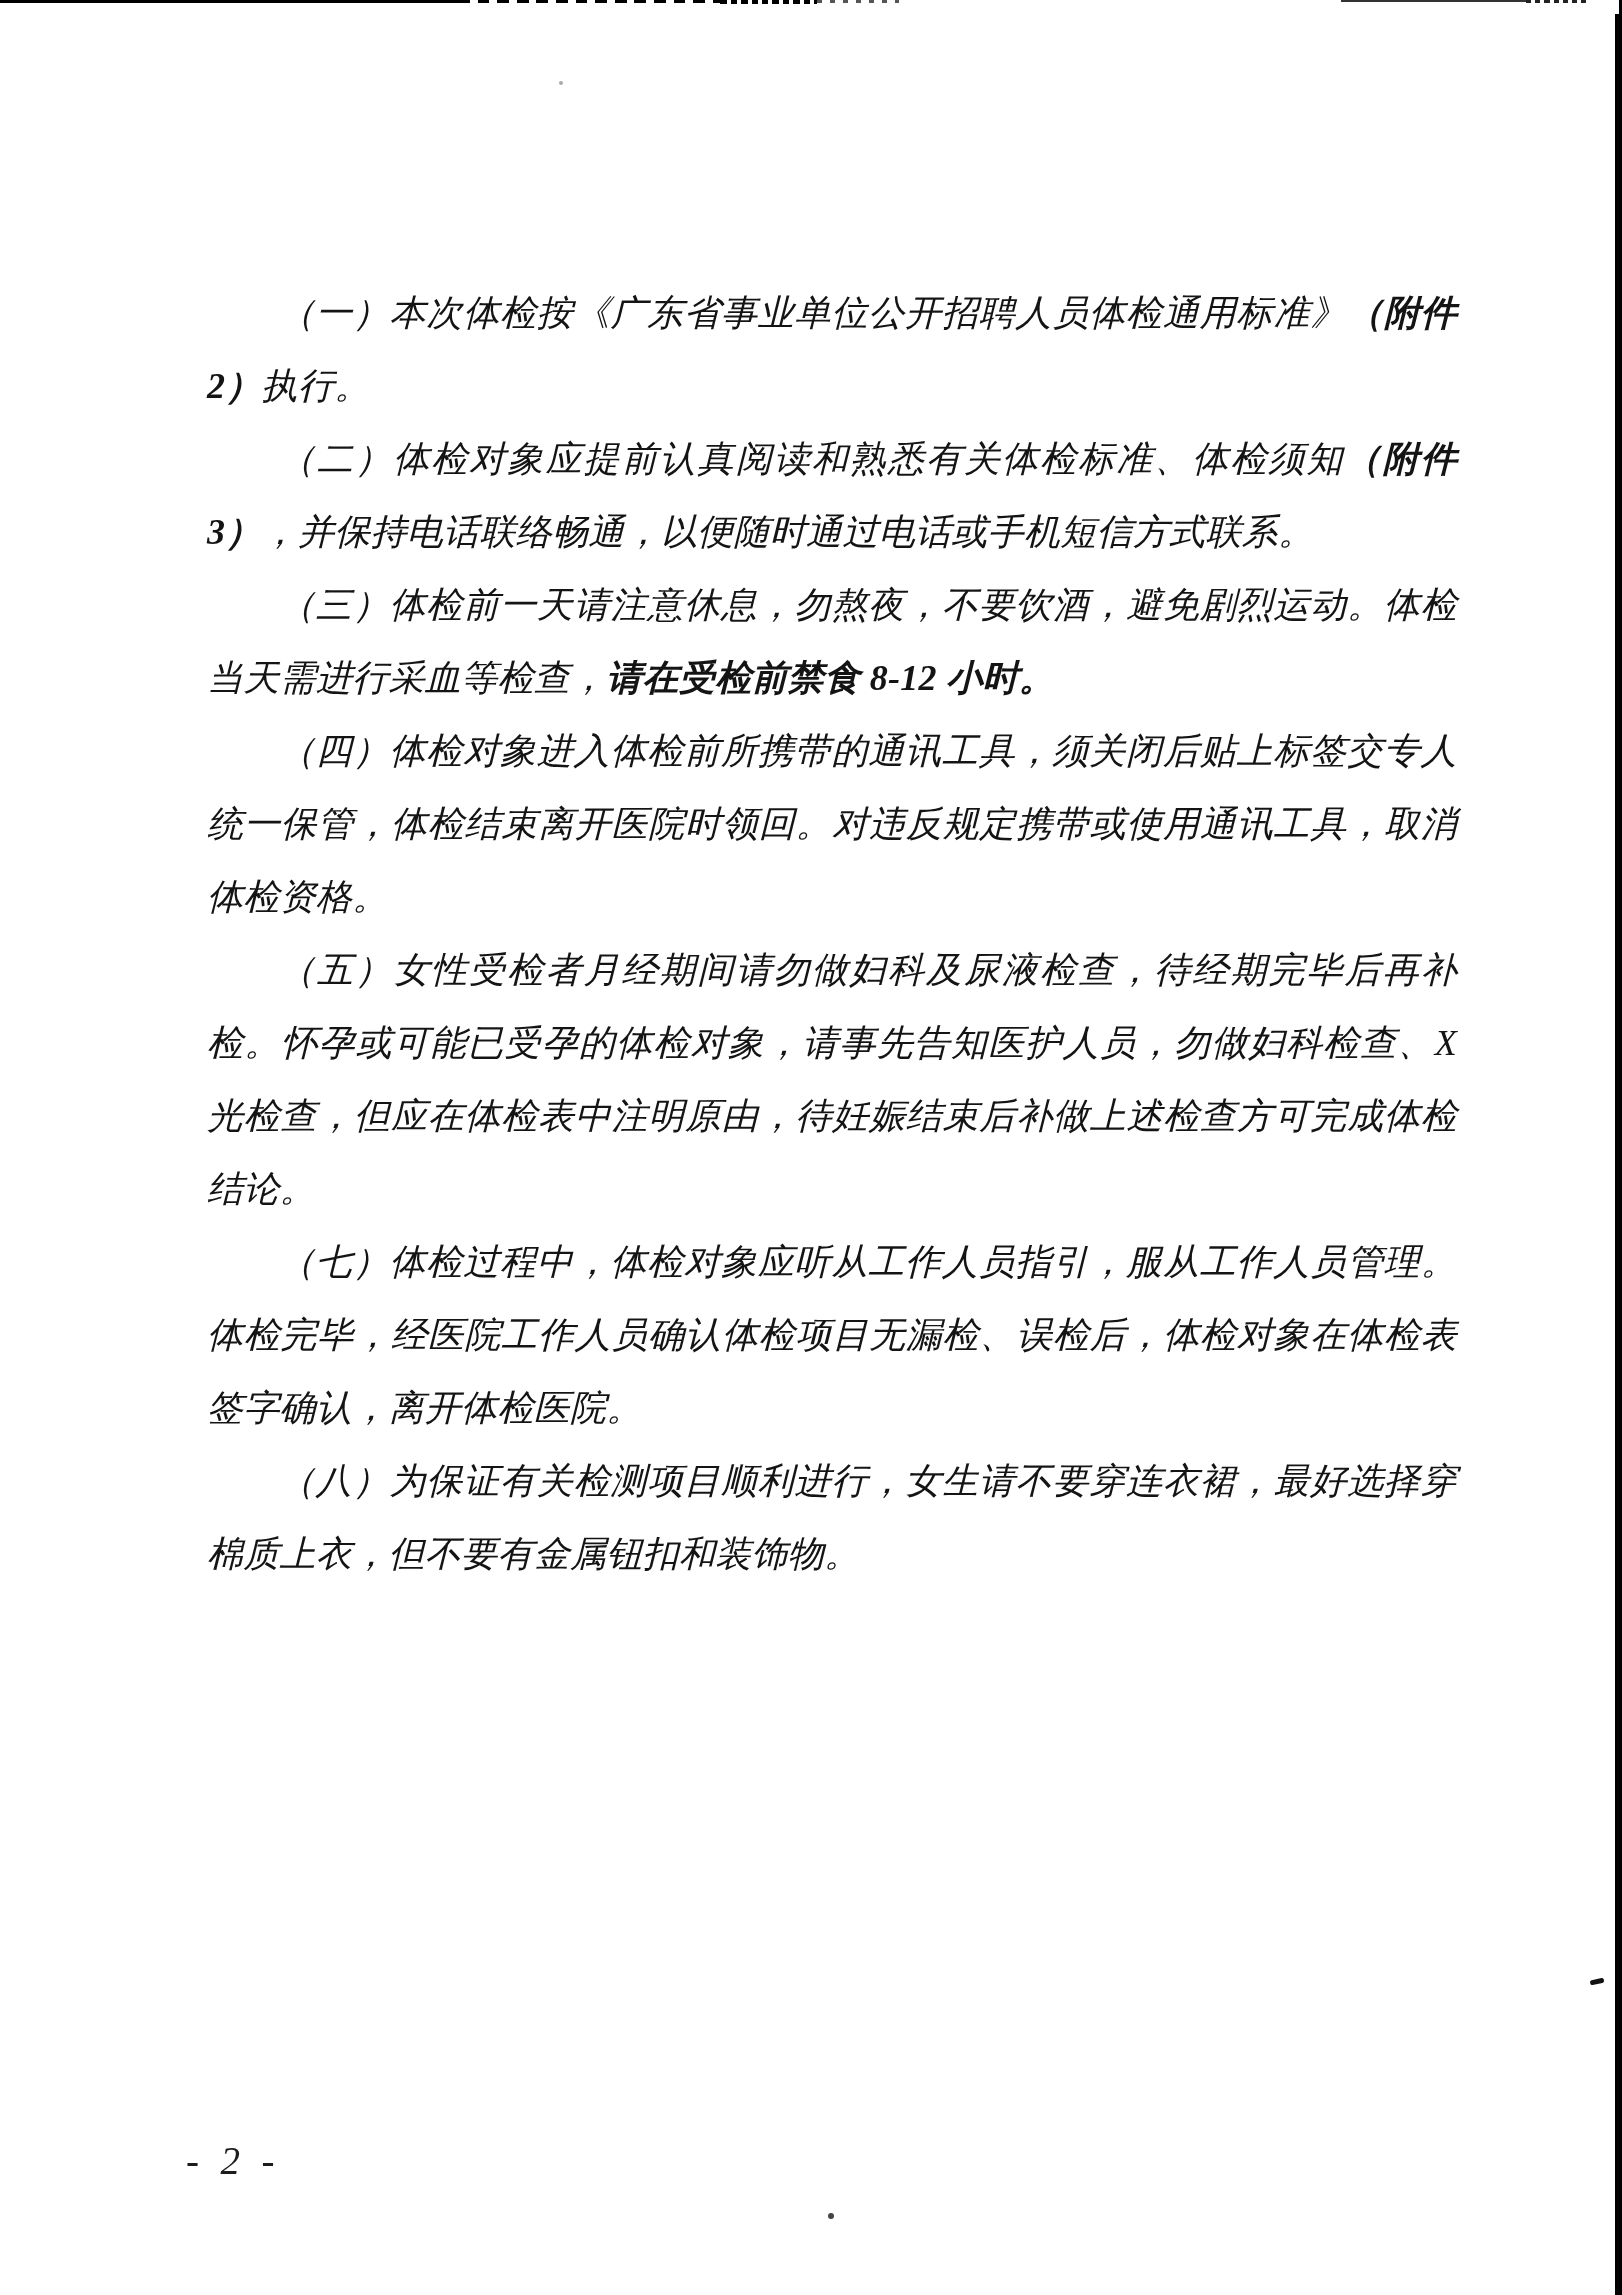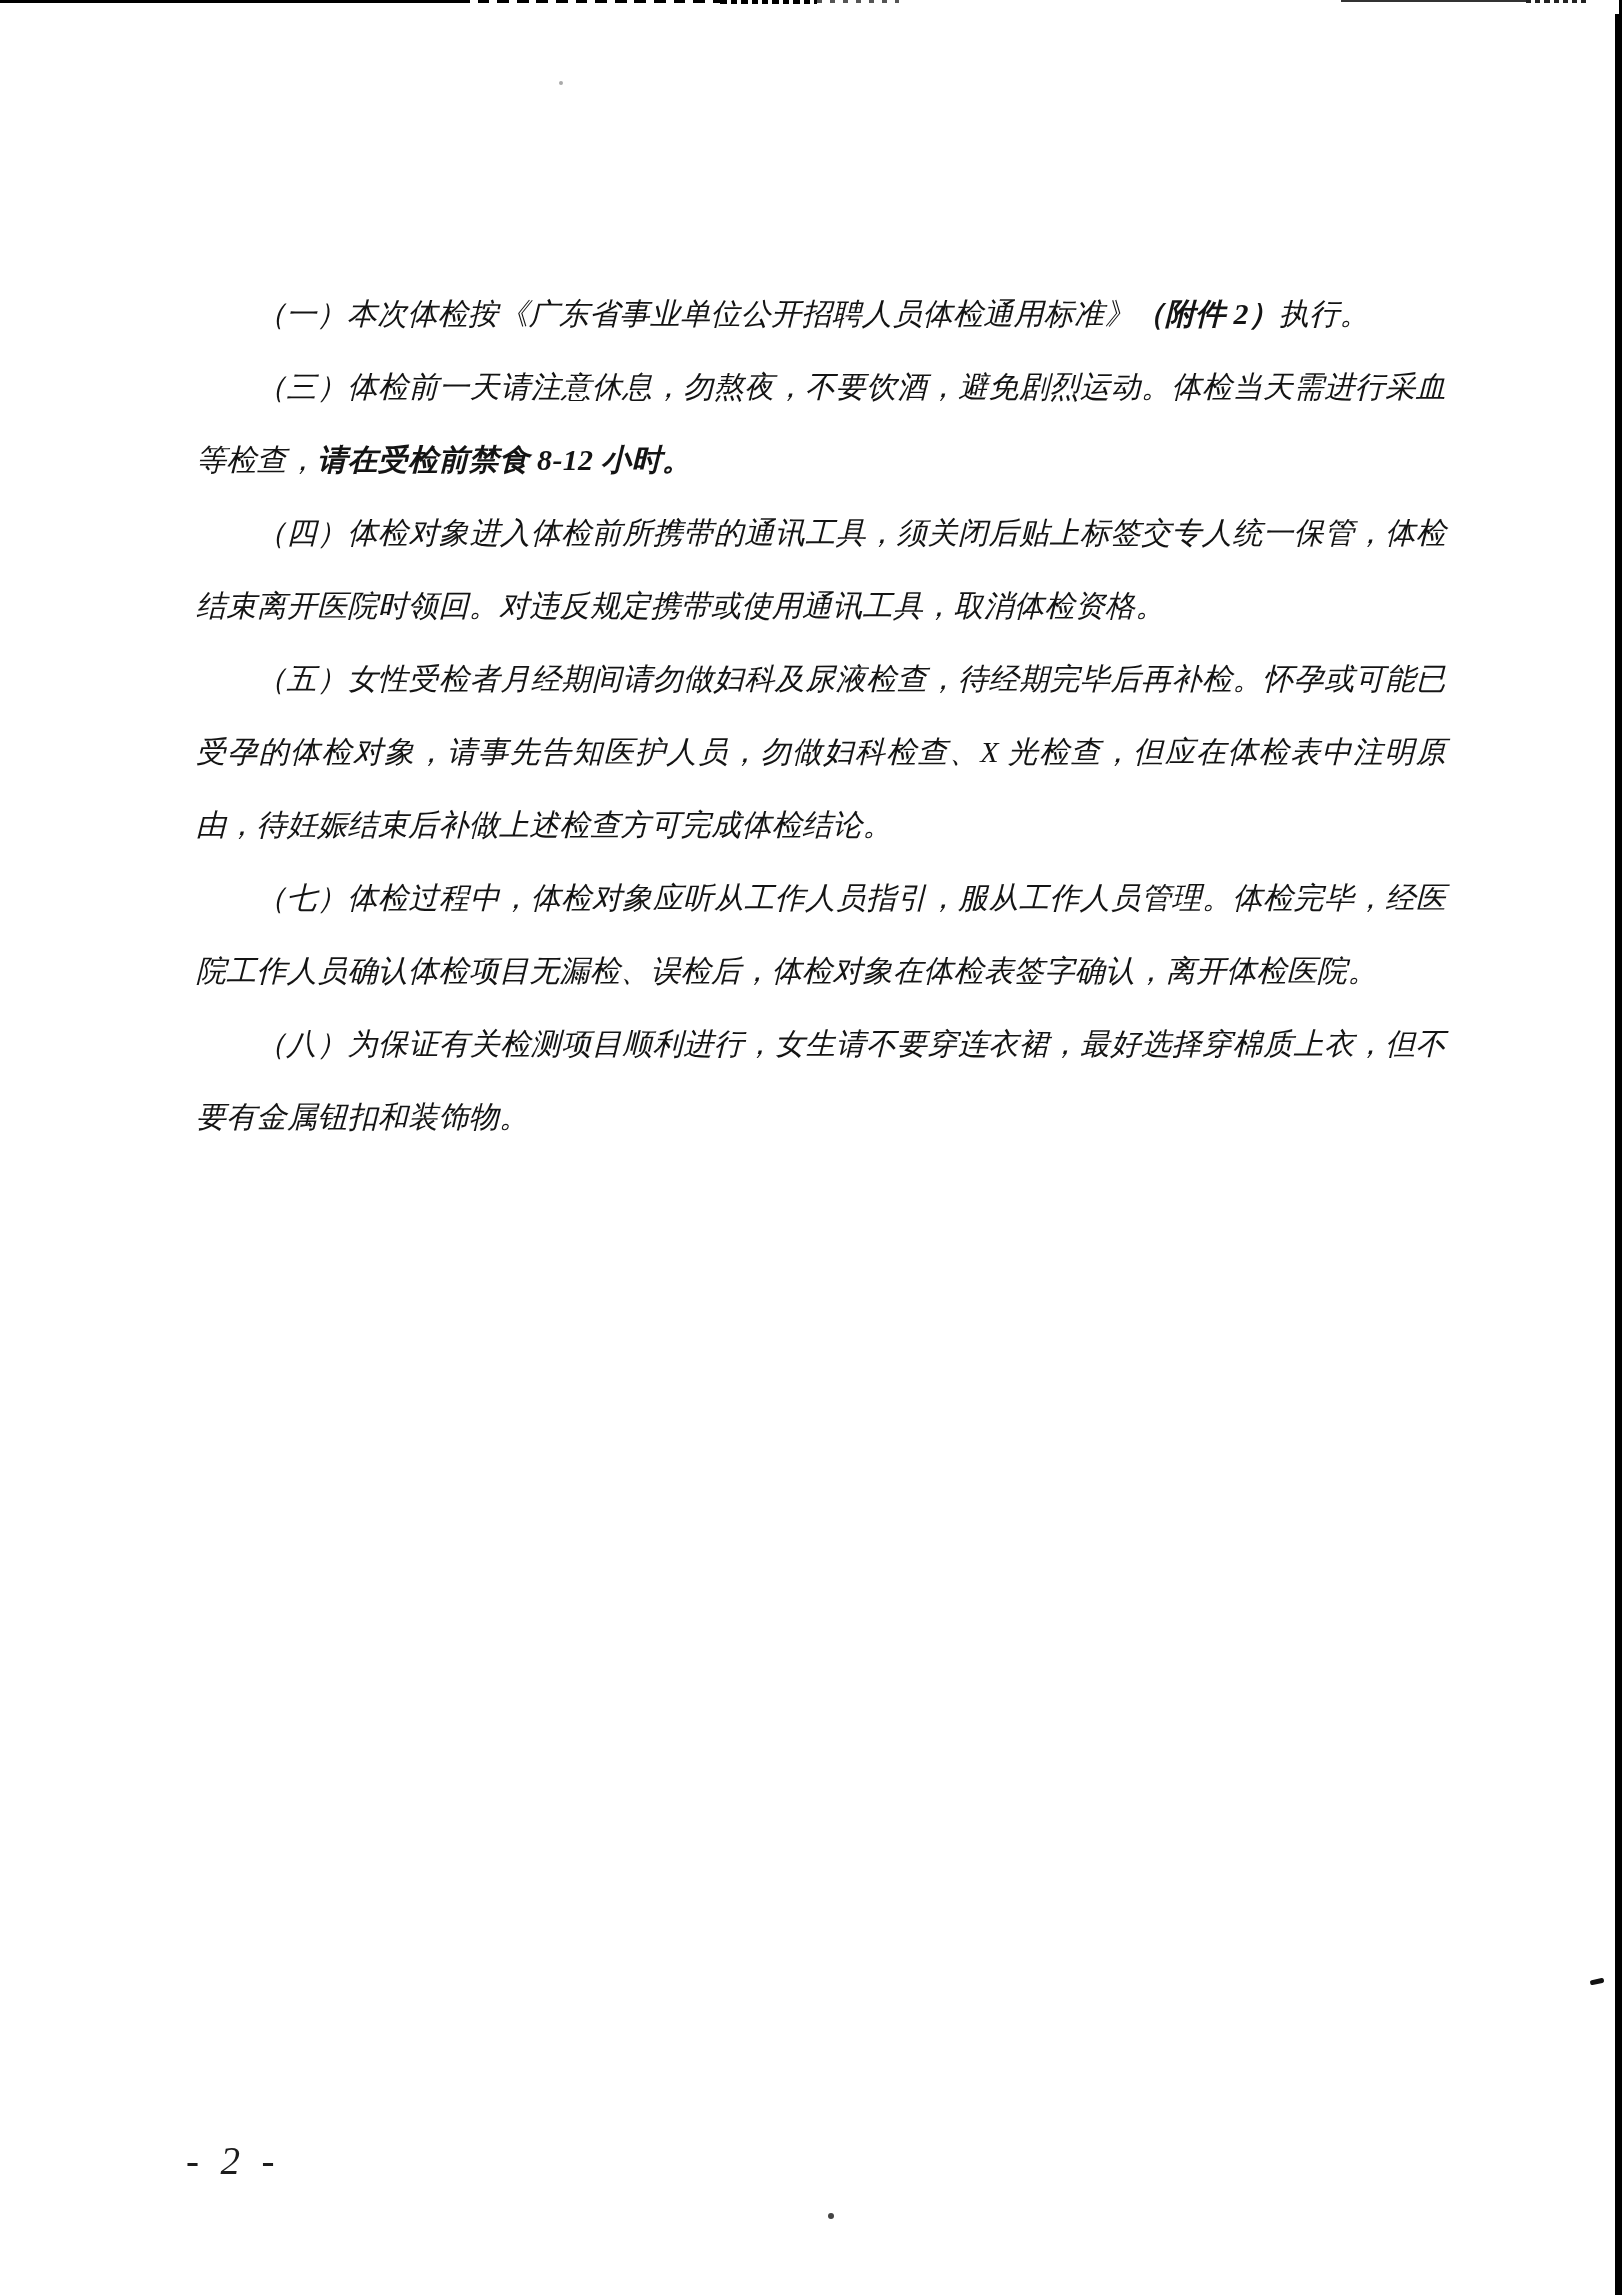--- a/index.html
+++ b/index.html
@@ -10,22 +10,22 @@
   }
   .page {
     position: relative;
     width: 1623px; height: 2295px;
     background: #ffffff;
     overflow: hidden;
   }
   
   .doc-body {
     position: absolute;
-    left: 196px; top: 277px; width: 1250px;
-    font-size: 30px;
+    left: 207px; top: 277px; width: 1250px;
+    font-size: 36px;
     line-height: 73px;
     color: #141414;
     font-style: italic;              
     text-align: justify;
     letter-spacing: 0.3px;
   }
   .doc-body p { margin: 0; text-indent: 2em; }
   .doc-body .bold { font-weight: 700; }
   .page-num {
     position: absolute;
@@ -67,20 +67,21 @@
   <div class="artifact band-e"></div>
   <div class="artifact band-f"></div>
   <div class="artifact right-strip"></div>
   <div class="artifact right-strip-top"></div>
   <div class="speck speck-1"></div>
   <div class="speck speck-2"></div>
   <div class="speck speck-3"></div>
 
   <div class="doc-body" style="color: rgb(20, 20, 20);">
       <p><span>（一）本次体检按《广东省事业单位公开招聘人员体检通用标准》</span><span class="bold">（附件 2）</span><span>执行。</span></p>
+      <p><span>（二）体检对象应提前认真阅读和熟悉有关体检标准、体检须知</span><span class="bold">（附件 3）</span><span>，并保持电话联络畅通，以便随时通过电话或手机短信方式联系。</span></p>
       <p><span>（三）体检前一天请注意休息，勿熬夜，不要饮酒，避免剧烈运动。体检当天需进行采血等检查，</span><span class="bold">请在受检前禁食 8-12 小时。</span></p>
       <p><span>（四）体检对象进入体检前所携带的通讯工具，须关闭后贴上标签交专人统一保管，体检结束离开医院时领回。对违反规定携带或使用通讯工具，取消体检资格。</span></p>
       <p><span>（五）女性受检者月经期间请勿做妇科及尿液检查，待经期完毕后再补检。怀孕或可能已受孕的体检对象，请事先告知医护人员，勿做妇科检查、X 光检查，但应在体检表中注明原由，待妊娠结束后补做上述检查方可完成体检结论。</span></p>
       <p><span>（七）体检过程中，体检对象应听从工作人员指引，服从工作人员管理。体检完毕，经医院工作人员确认体检项目无漏检、误检后，体检对象在体检表签字确认，离开体检医院。</span></p>
       <p><span>（八）为保证有关检测项目顺利进行，女生请不要穿连衣裙，最好选择穿棉质上衣，但不要有金属钮扣和装饰物。</span></p>
     </div>
 
   <div class="page-num">- 2 -</div>
 
 </div>

